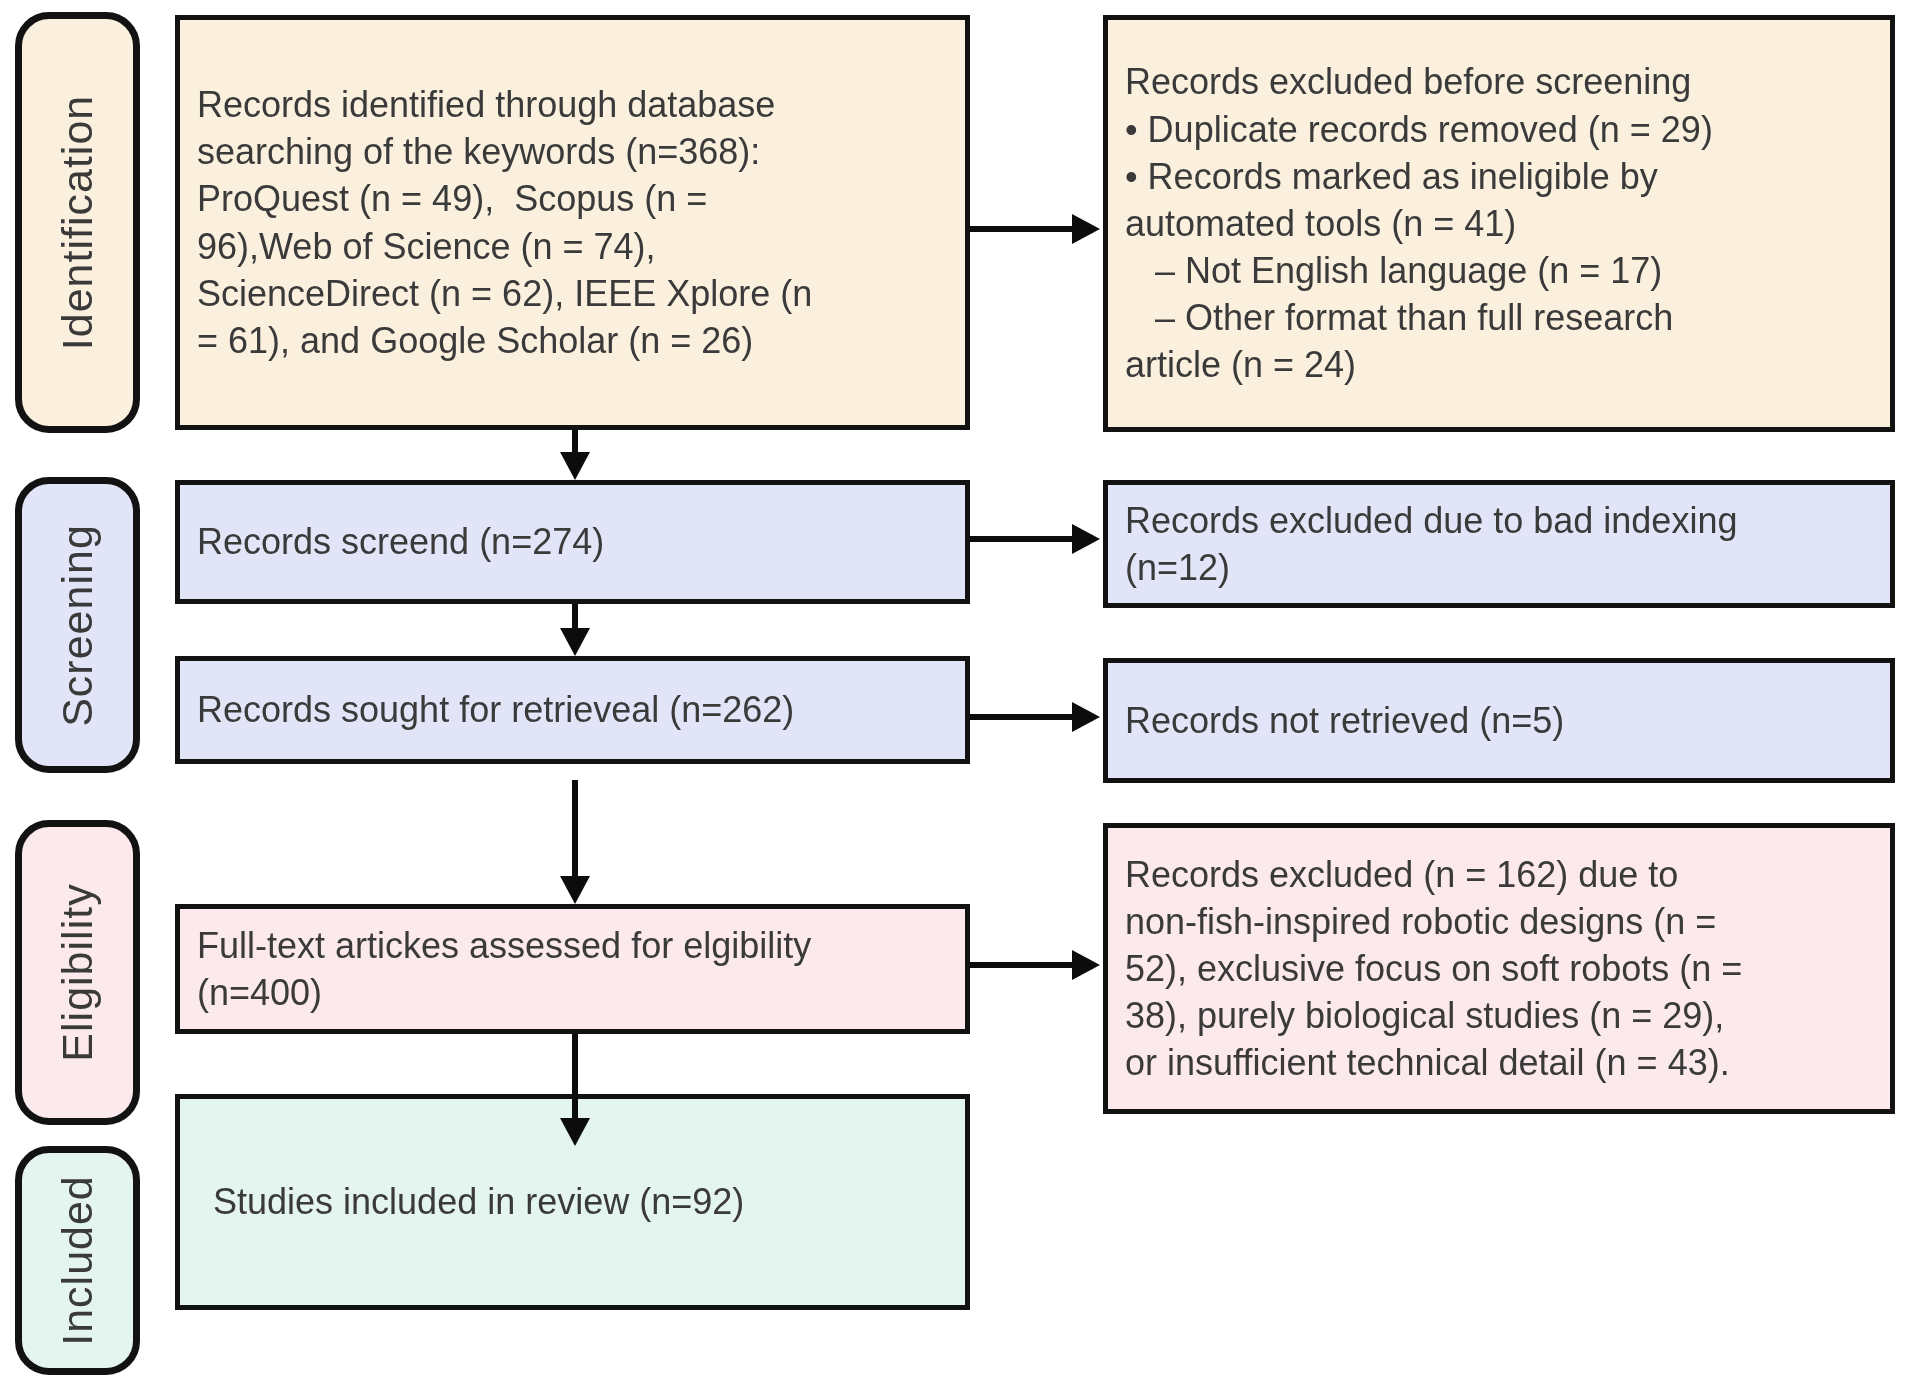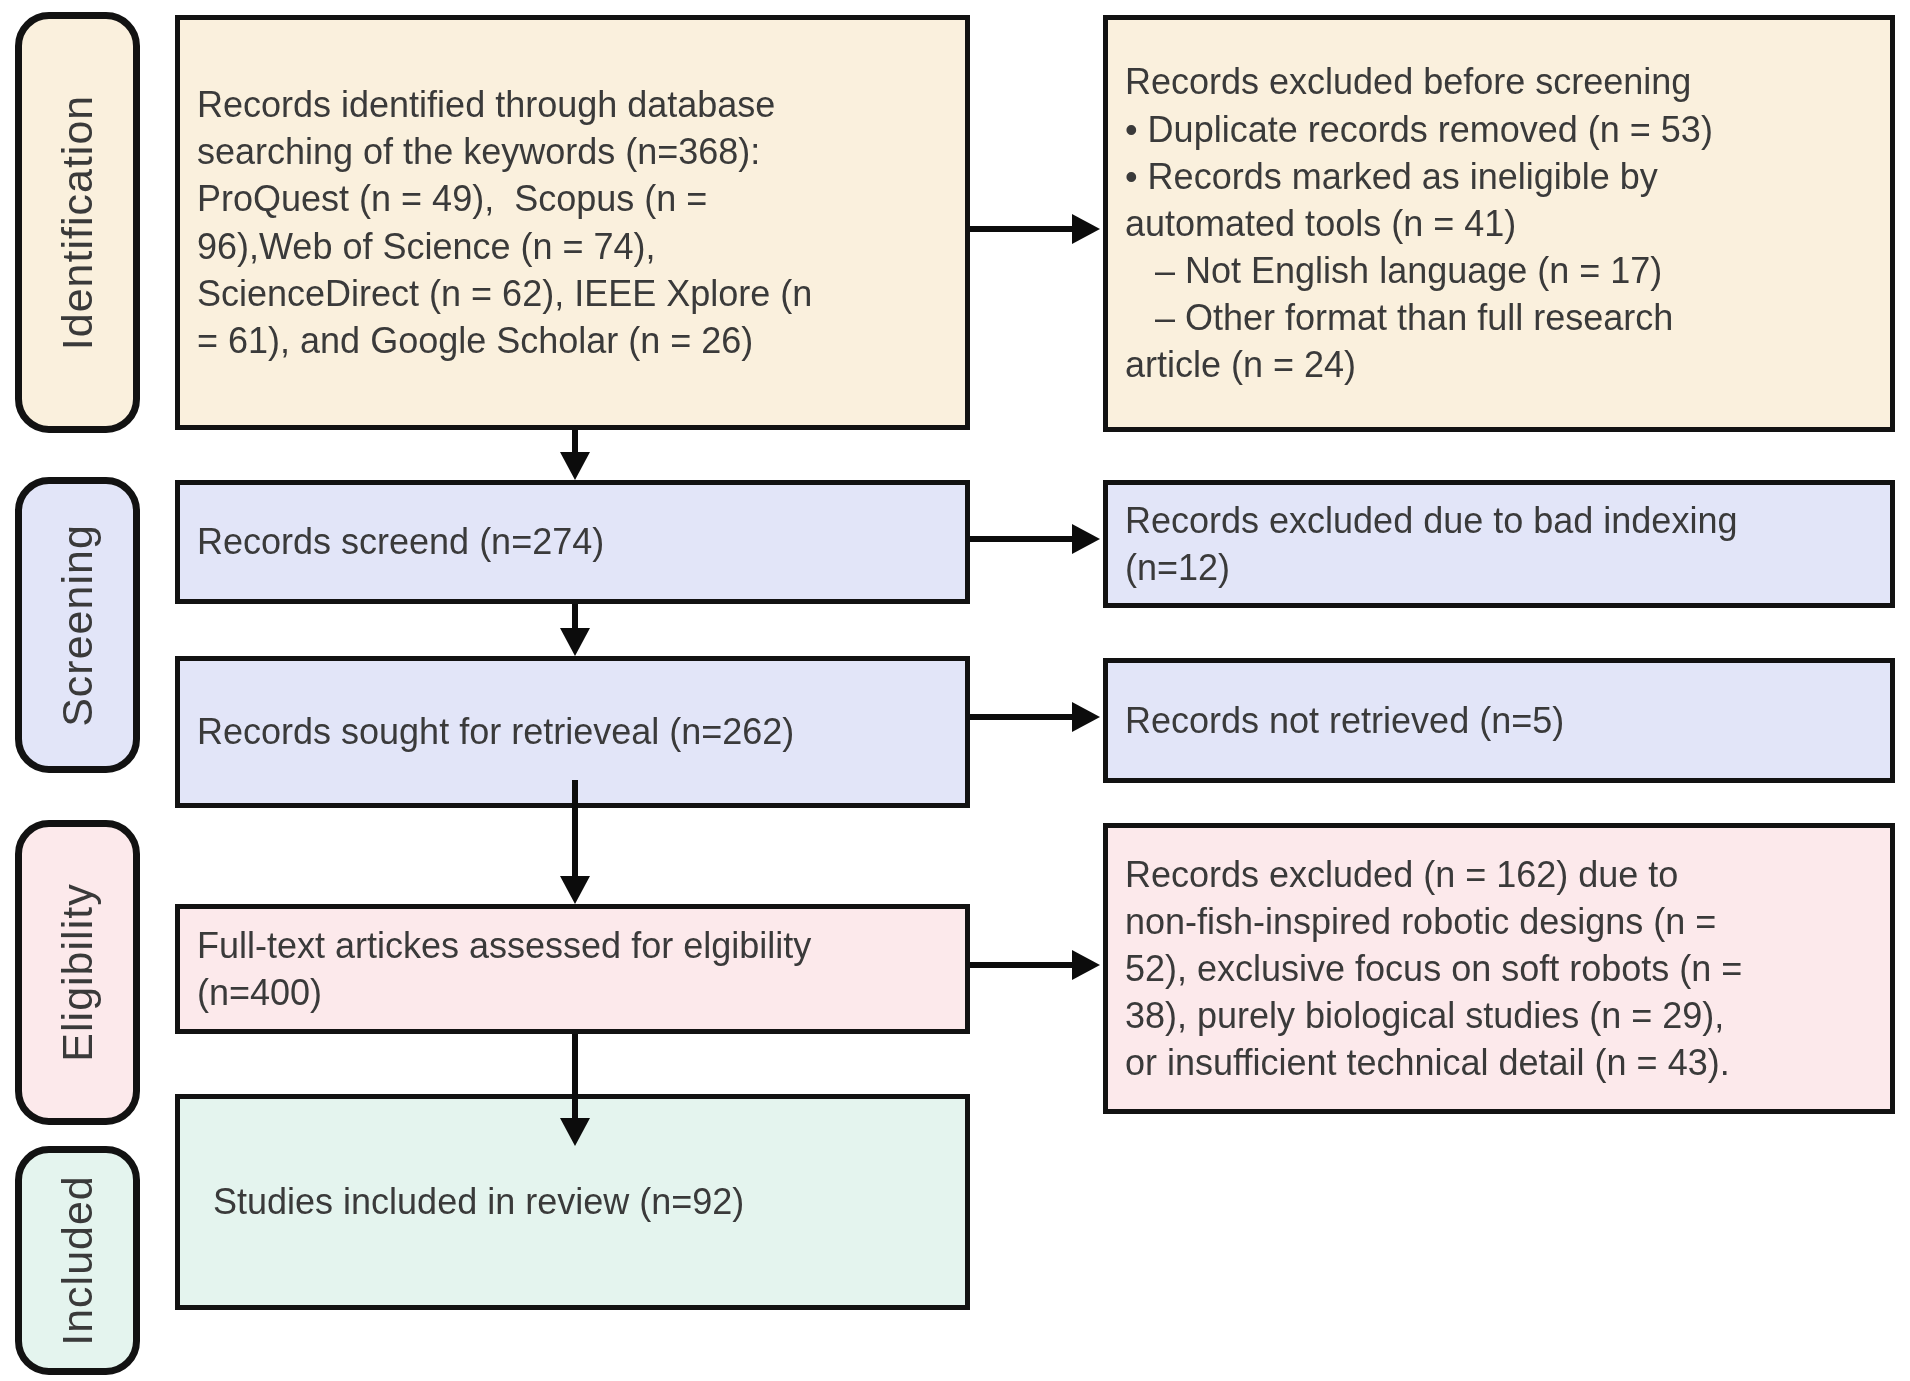--- a/index.html
+++ b/index.html
@@ -84,34 +84,34 @@
     <div class="box-text">Records identified through database
 searching of the keywords (n=368):
 ProQuest (n = 49),  Scopus (n =
 96),Web of Science (n = 74),
 ScienceDirect (n = 62), IEEE Xplore (n
 = 61), and Google Scholar (n = 26)</div>
   </div>
   <div class="box lavender" style="left:175px; top:480px; width:795px; height:124px;">
     <div class="box-text">Records screend (n=274)</div>
   </div>
-  <div class="box lavender" style="left:175px; top:656px; width:795px; height:152px;">
+  <div class="box lavender" style="left:175px; top:656px; width:795px; height:108px;">
     <div class="box-text">Records sought for retrieveal (n=262)</div>
   </div>
   <div class="box pink" style="left:175px; top:904px; width:795px; height:130px;">
     <div class="box-text">Full-text artickes assessed for elgibility
 (n=400)</div>
   </div>
   <div class="box mint" style="left:175px; top:1094px; width:795px; height:216px;padding-left:16px;">
     <div class="box-text">Studies included in review (n=92)</div>
   </div>
 
   <div class="box cream" style="left:1103px; top:15px; width:792px; height:417px;">
     <div class="box-text">Records excluded before screening
-• Duplicate records removed (n = 53)
+• Duplicate records removed (n = 29)
 • Records marked as ineligible by
 automated tools (n = 41)
    – Not English language (n = 17)
    – Other format than full research
 article (n = 24)</div>
   </div>
   <div class="box lavender" style="left:1103px; top:480px; width:792px; height:128px;">
     <div class="box-text">Records excluded due to bad indexing
 (n=12)</div>
   </div>

